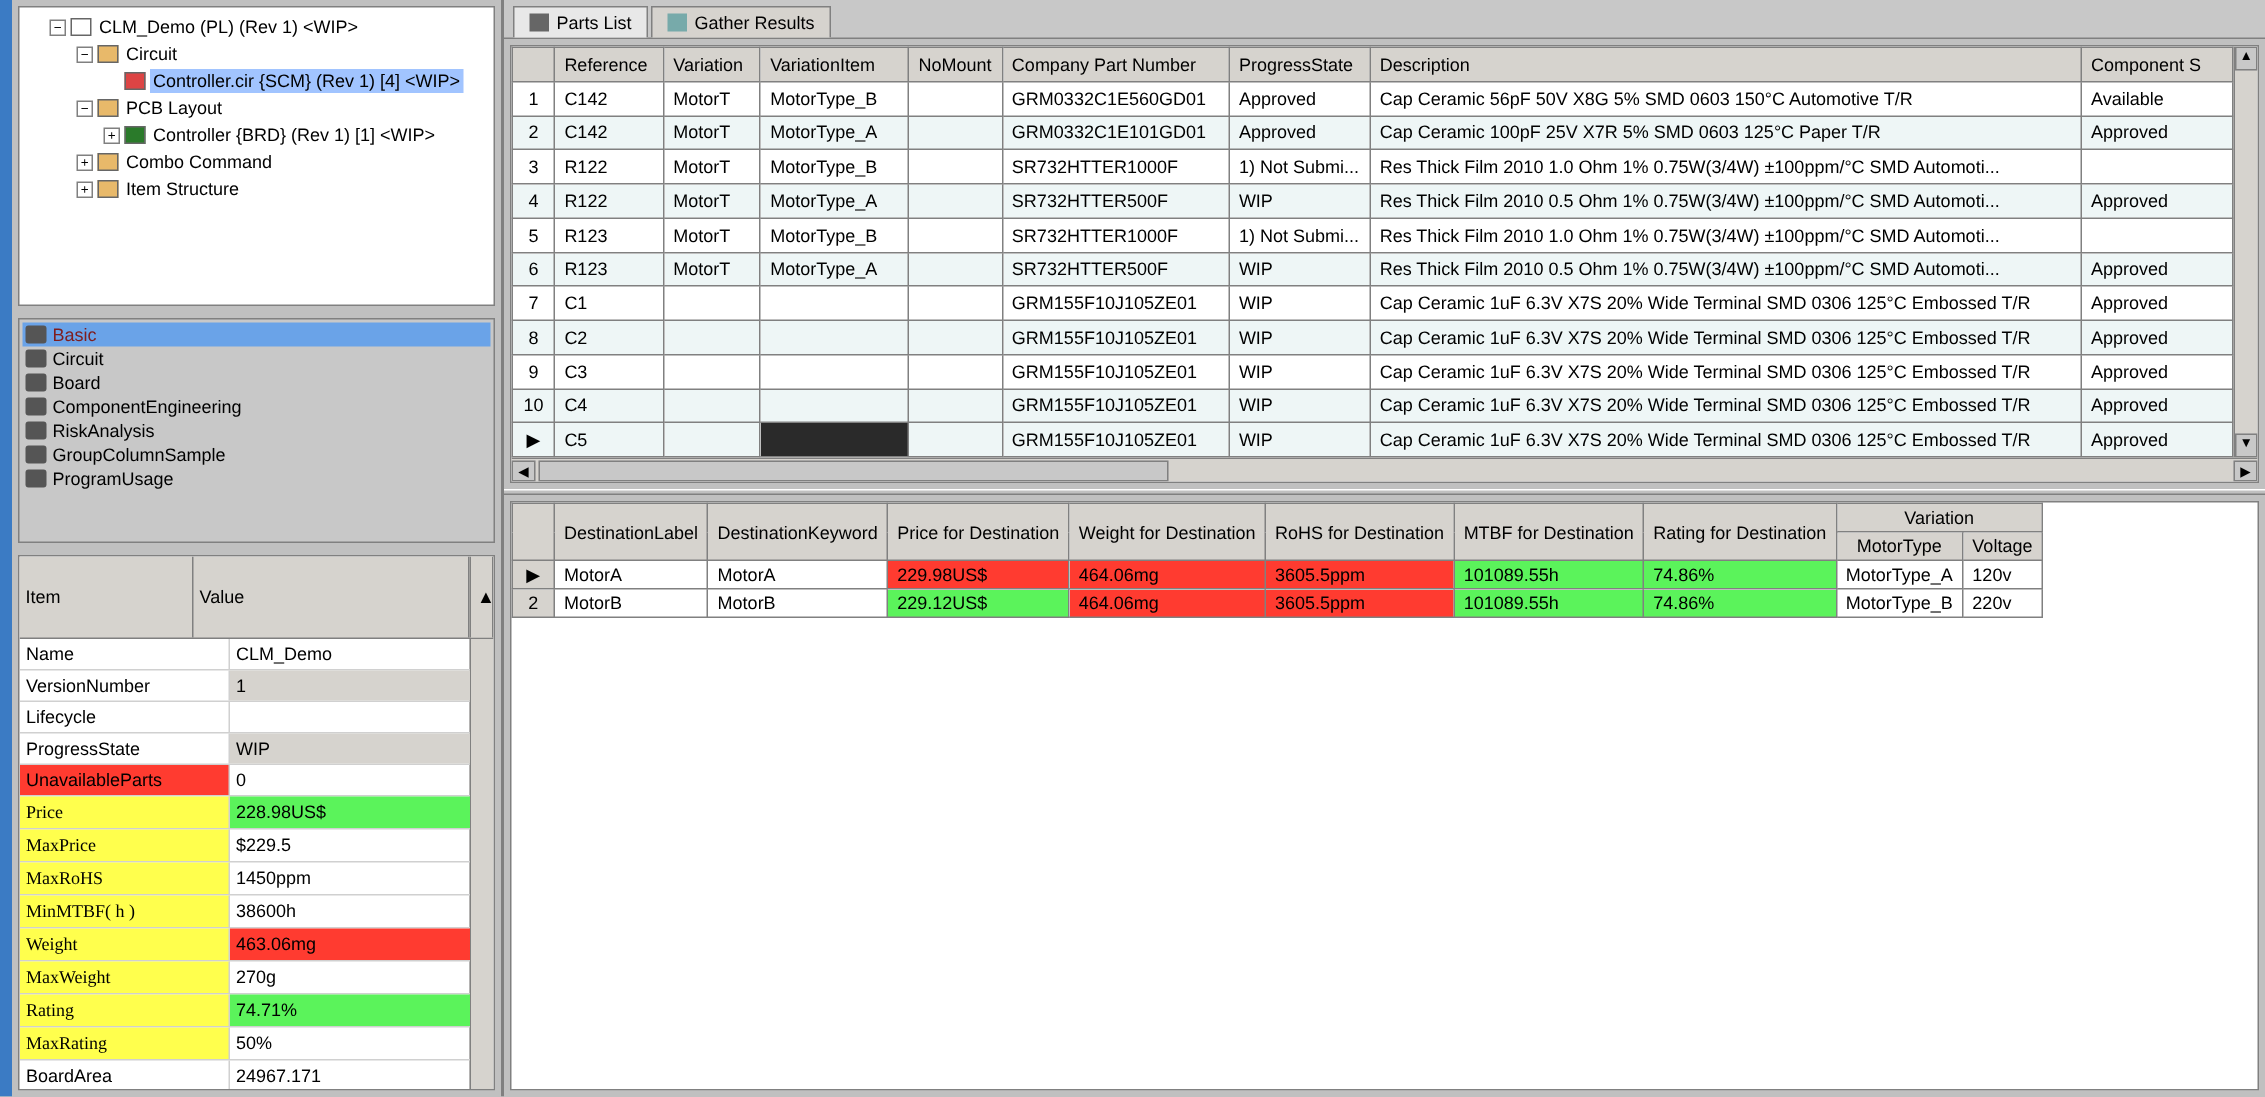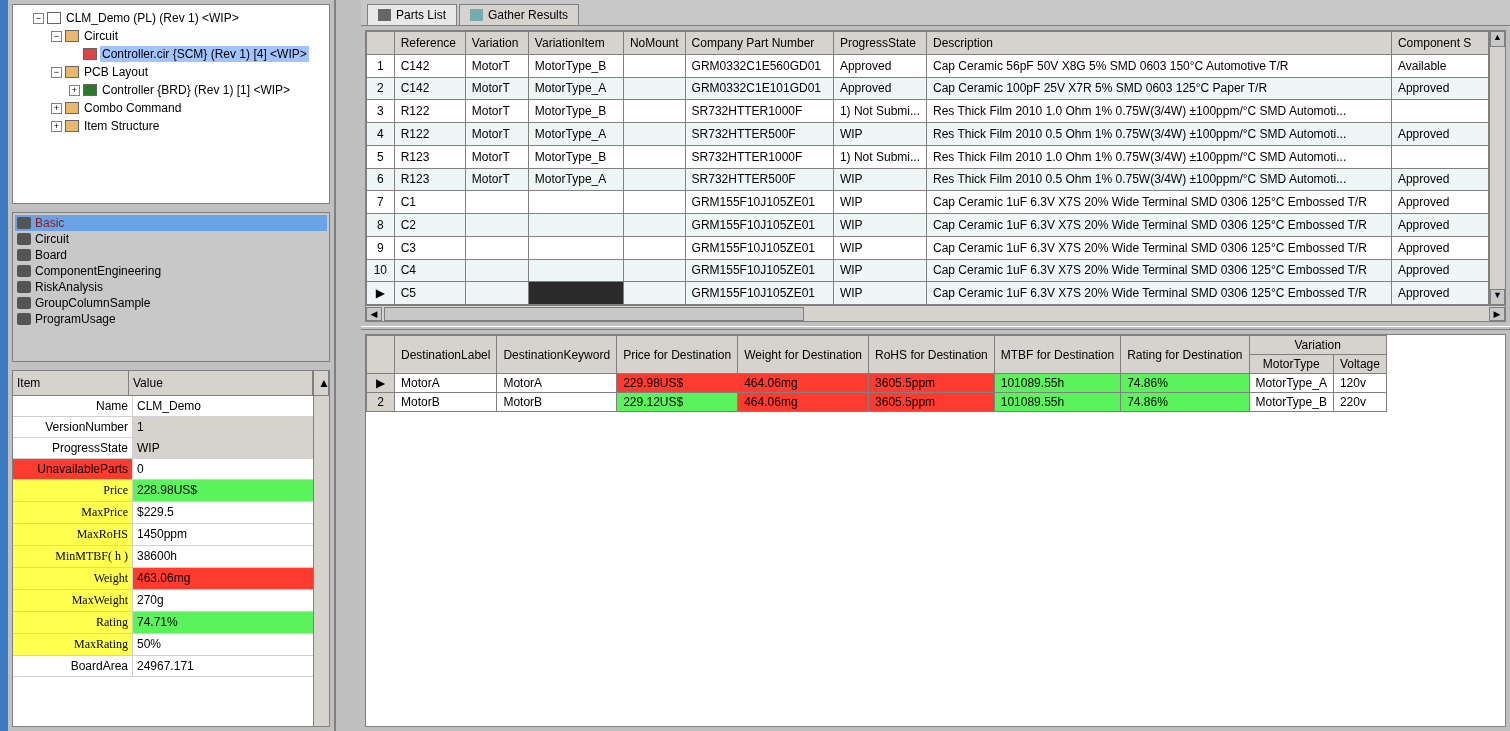--- a/index.html
+++ b/index.html
@@ -1,43 +1,43 @@
 <!DOCTYPE html>
 <html><head>
 <meta charset="utf-8">
 <style>
   html,body{margin:0;padding:0;font-family:Tahoma,Verdana,sans-serif;font-size:12px;color:#000;background:#c0c0c0;}
   *{box-sizing:border-box;}
   .app{width:1510px;height:731px;display:flex;background:#c0c0c0;}
   .left-pane{width:336px;display:flex;flex-direction:column;border-right:2px solid #808080;border-left:8px solid #3b7bc4;}
-  .right-pane{flex:1;display:flex;flex-direction:column;overflow:hidden;padding-left:25px;}
+  .right-pane{flex:1;display:flex;flex-direction:column;overflow:hidden;}
 
   
   .tree{background:#fff;border:1px solid #808080;margin:4px;padding:4px 2px;height:200px;overflow:auto;}
   .tree ul{list-style:none;margin:0;padding-left:18px;}
   .tree li{white-space:nowrap;padding:1px 0;display:flex;align-items:center;}
   .tree li .lbl{padding:1px 2px;}
   .tree li .sel{background:#a1c4ff;}
   .exp{display:inline-block;width:11px;height:11px;border:1px solid #808080;text-align:center;line-height:8px;font-size:9px;margin-right:3px;background:#fff;cursor:pointer;}
   .tico{display:inline-block;width:14px;height:12px;margin-right:3px;border:1px solid #666;}
 
   
   .cats{background:#c8c8c8;border:1px solid #808080;margin:4px;padding:2px;height:150px;}
   .cats .cat{padding:1px 2px;display:flex;align-items:center;cursor:pointer;}
   .cats .cat.sel{background:#6aa3e8;color:#7f1d1d;}
   .cico{display:inline-block;width:14px;height:12px;margin-right:4px;background:#555;border-radius:2px;}
 
   
   .props{flex:1;background:#fff;border:1px solid #808080;margin:4px;display:flex;flex-direction:column;overflow:hidden;}
   .props .hdr{display:flex;background:#d6d3ce;border-bottom:1px solid #808080;}
-  .props .hdr div{padding:5px 4px;border-right:1px solid #808080;}
+  .props .hdr div{padding:20px 4px;border-right:1px solid #808080;}
   .props .rows{flex:1;overflow-y:auto;overflow-x:hidden;}
   .props .row{display:flex;border-bottom:1px solid #d0d0d0;}
   .props .row div{padding:3px 4px;overflow:hidden;white-space:nowrap;}
-  .props .k{width:120px;border-right:1px solid #d0d0d0;text-align:right;}
+  .props .k{width:140px;border-right:1px solid #d0d0d0;}
   .props .v{flex:1;}
   .vscroll{width:16px;background:#d6d3ce;border-left:1px solid #808080;}
 
   
   .tabbar{display:flex;background:#c8c8c8;padding:4px 6px 0 6px;border-bottom:1px solid #808080;}
   .tab{background:#d6d3ce;border:1px solid #808080;border-bottom:none;padding:3px 10px;margin-right:2px;display:flex;align-items:center;cursor:pointer;}
   .tab.active{background:#e8e8e8;}
   .tabico{display:inline-block;width:13px;height:12px;margin-right:5px;background:#666;}
 
   
@@ -166,20 +166,24 @@
         <div class="rows" id="props-rows" style="flex:1">
             <div class="row">
               <div class="k ">Name</div>
               <div class="v ">CLM_Demo</div>
             </div>
             <div class="row">
               <div class="k ">VersionNumber</div>
               <div class="v bg-ltgray">1</div>
             </div>
             <div class="row">
+              <div class="k ">Lifecycle</div>
+              <div class="v "></div>
+            </div>
+            <div class="row">
               <div class="k ">ProgressState</div>
               <div class="v bg-ltgray">WIP</div>
             </div>
             <div class="row">
               <div class="k bg-red">UnavailableParts</div>
               <div class="v ">0</div>
             </div>
             <div class="row">
               <div class="k bg-yellow">Price</div>
               <div class="v bg-green">228.98US$</div>

